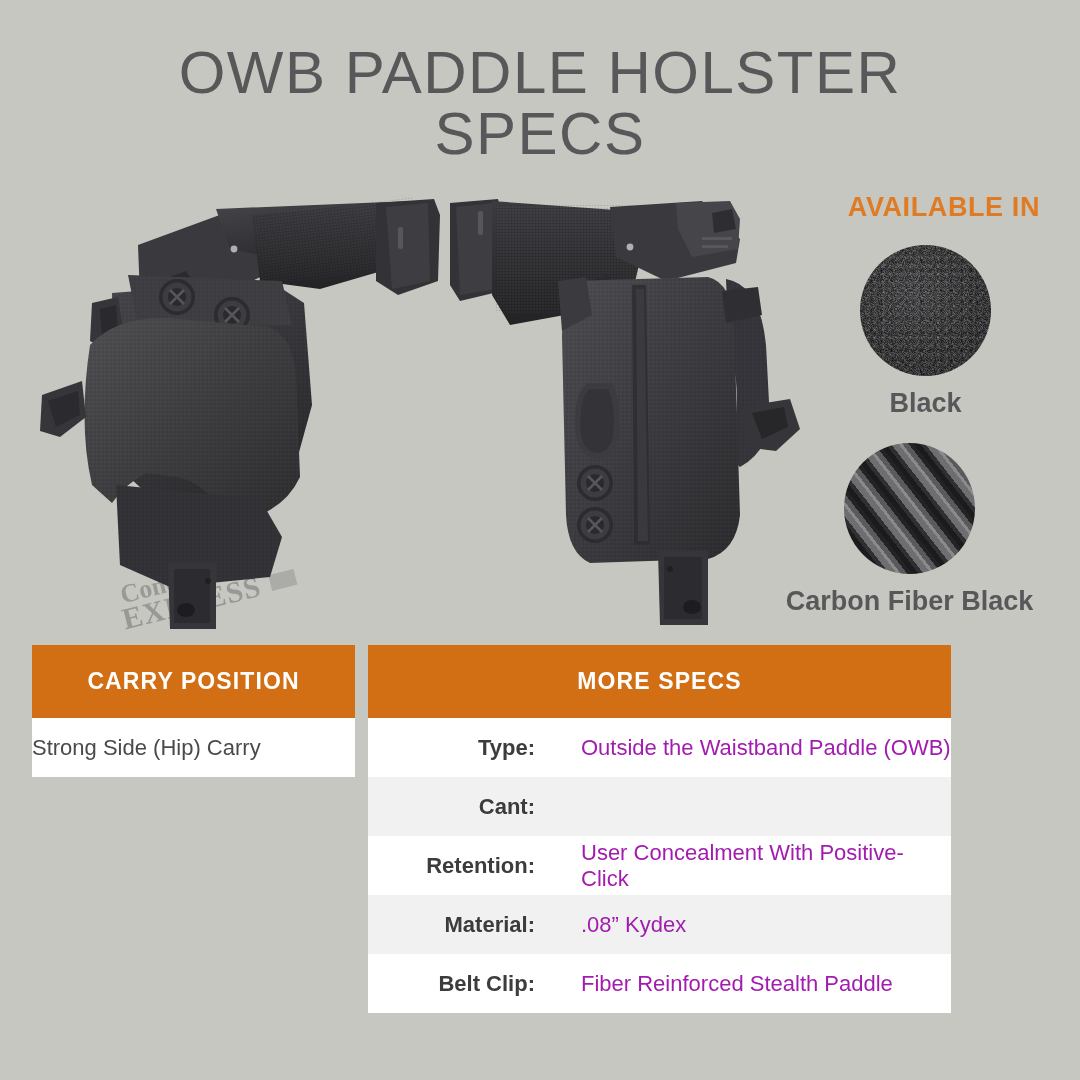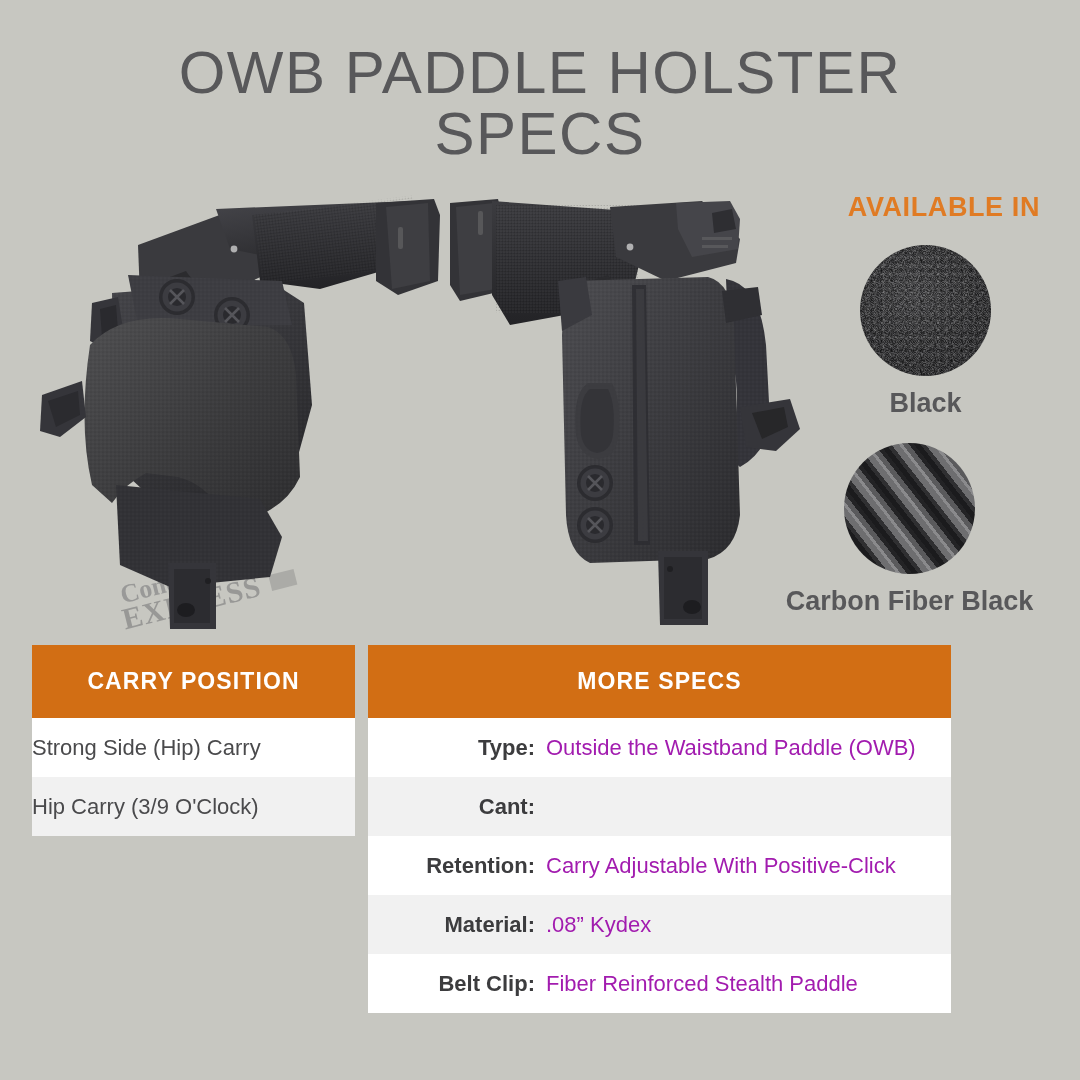--- a/index.html
+++ b/index.html
@@ -96,21 +96,21 @@
   }
   .row { height:59px; display:flex; align-items:center; font-size:22px; color:#4A4A4C; }
   .row.odd  { background:#FFFFFF; }
   .row.even { background:#F1F1F1; }
 
   #carry-table { left:25px; top:645px; width:323px;margin-left:7px; }
   #carry-table .row { justify-content:flex-start; }
   #carry-table .row span { font-weight:400; }
 
   #specs-table { left:368px; top:645px; width:583px; }
-  #specs-table .row { padding:0 0 0 18px; }
+  #specs-table .row { padding:0 0 0 18px;gap:35px; }
   .spec-label {
     width:155px; flex:0 0 155px;
     text-align:right;
     font-weight:bold;
     color:#3C3C3E;
     padding-right:6px;
     font-size:22px;
   }
   .spec-value { font-weight:400; color:#a21caf; padding-left:5px; font-size:22px; }
 
@@ -314,38 +314,35 @@
 <div class="swatch-wrap" style="left:844px; top:443px; width:131px;">
   <div class="swatch sw-carbon"></div>
   <div class="swatch-label" style="position:absolute; left:-65px; width:261px;">Carbon Fiber Black</div>
 </div>
 
 <div class="tbl" id="carry-table">
   <div class="tbl-head">CARRY POSITION</div>
   <div class="row odd">
     <span>Strong Side (Hip) Carry</span>
   </div>
-  <div class="row even">
-    <span>Hip Carry (3/9 O'Clock)</span>
-  </div>
 </div>
 
 <div class="tbl" id="specs-table">
   <div class="tbl-head">MORE SPECS</div>
 
   <div class="row odd">
     <div class="spec-label">Type:</div>
     <div class="spec-value">Outside the Waistband Paddle (OWB)</div>
   </div>
   <div class="row even">
     <div class="spec-label">Cant:</div>
   </div>
   <div class="row odd">
     <div class="spec-label">Retention:</div>
-    <div class="spec-value">Carry Adjustable With Positive-Click</div>
+    <div class="spec-value">User Concealment With Positive-Click</div>
   </div>
   <div class="row even">
     <div class="spec-label">Material:</div>
     <div class="spec-value">.08” Kydex</div>
   </div>
   <div class="row odd">
     <div class="spec-label">Belt Clip:</div>
     <div class="spec-value">Fiber Reinforced Stealth Paddle</div>
   </div>
 </div>

